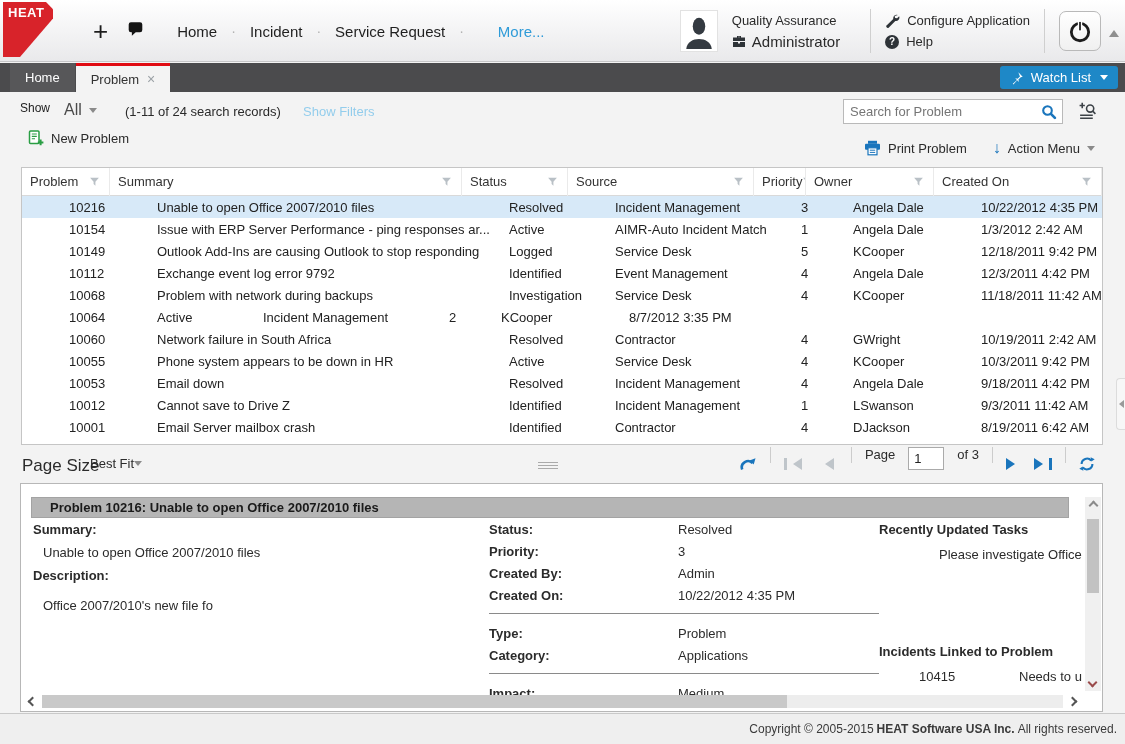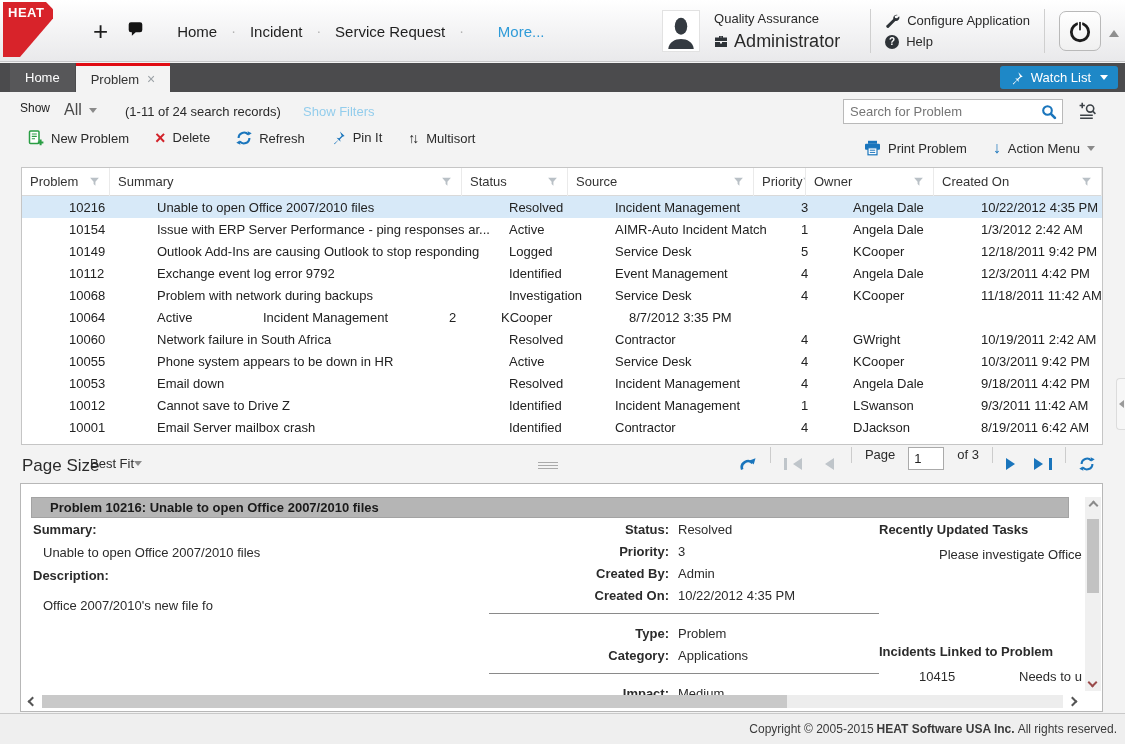--- a/index.html
+++ b/index.html
@@ -16,21 +16,21 @@
   .nav { position:absolute; left:93px; top:0; height:62px; display:flex; align-items:center; }
   .nav .plus { font-size:26px; color:#1c1c1c; font-weight:400; margin-right:18px; cursor:pointer; }
   .nav .chat { margin-right:26px; cursor:pointer; }
   .nav-item { font-size:15px; color:#1f1f1f; margin:0 6px; cursor:pointer; }
   .nav-dot { color:#b3b3b3; font-size:14px; margin:0 8px; }
   .nav-more { font-size:15px; color:#2f9bd8; margin-left:26px; cursor:pointer; }
   .header-right { position:absolute; right:6px; top:0; height:62px; display:flex; align-items:center; }
   .avatar { width:38px; height:42px; background:#fff; border:1px solid #e2e2e2; display:flex; align-items:flex-end; justify-content:center; margin-right:14px; }
   .userblock { margin-right:16px; }
   .userblock .l1 { font-size:13px; color:#2a2a2a; margin-bottom:5px; }
-  .userblock .l2 { font-size:18px; color:#2a2a2a; display:flex; align-items:center; gap:6px; }
+  .userblock .l2 { font-size:15px; color:#2a2a2a; display:flex; align-items:center; gap:6px; }
   .hdr-sep { width:1px; height:44px; background:#cfcfcf; margin:0 14px; }
   .linkblock div { font-size:13px; color:#2a2a2a; display:flex; align-items:center; gap:7px; }
   .linkblock div + div { margin-top:6px; }
   .help-dot { width:14px; height:14px; border-radius:50%; background:#2e3338; color:#fff; font-size:10px; font-weight:bold;
     display:inline-flex; align-items:center; justify-content:center; }
   .power-btn { width:42px; height:40px; border:1px solid #b9b9b9; border-radius:7px; background:linear-gradient(#fff,#f0f0f0);
     display:flex; align-items:center; justify-content:center; cursor:pointer; }
   .hdr-collapse { margin-left:8px; width:0; height:0; border:5px solid transparent; border-bottom:7px solid #8f8f8f; cursor:pointer; }
 
   
@@ -52,21 +52,21 @@
   .records { position:absolute; left:125px; top:12px; font-size:13px; color:#2a2a2a; }
   .show-filters { position:absolute; left:303px; top:12px; font-size:13px; color:#93cdec; cursor:pointer; }
   .searchbox { position:absolute; right:62px; top:7px; width:220px; height:25px; background:#fff; border:1px solid #b9b9b9;
     display:flex; align-items:center; }
   .searchbox input { flex:1; border:none; outline:none; font-size:13px; color:#3a3a3a; padding:0 6px; font-family:inherit; background:transparent; }
   .searchbox svg { margin-right:5px; cursor:pointer; }
   .adv-search { position:absolute; right:28px; top:10px; cursor:pointer; }
 
   
   .toolbar { position:absolute; left:0; top:130px; width:100%; height:36px; }
-  .tb-left { position:absolute; left:28px; top:0; height:36px; display:flex; align-items:flex-start; gap:26px; }
+  .tb-left { position:absolute; left:28px; top:0; height:36px; display:flex; align-items:center; gap:26px;flex-direction:column; }
   .tb-right { position:absolute; right:30px; top:0; height:36px; display:flex; align-items:center; gap:26px; }
   .tb-btn { display:flex; align-items:center; gap:7px; font-size:13px; color:#2b2b2b; cursor:pointer; }
   .tb-btn .x { color:#d2232a; font-weight:bold; font-size:18px; line-height:14px; }
   .tb-btn .sort { font-weight:bold; font-size:14px; letter-spacing:-3px; color:#1c1c1c; padding-right:3px;}
   .tb-btn .dn { color:#1a75bc; font-weight:bold; font-size:16px; line-height:14px; }
 
   
   .grid { position:absolute; left:21px; top:167px; width:1082px; height:278px; background:#fff; border:1px solid #c5c5c5; overflow:hidden; }
   .ghead { display:flex; height:28px; border-bottom:1px solid #d9d9d9; align-items:center; }
   .hcell { display:flex; align-items:center; height:28px; font-size:13px; color:#333; padding-left:8px; border-right:1px solid #eaeaea; cursor:pointer; overflow:hidden; white-space:nowrap; }
@@ -97,21 +97,21 @@
   .d-title { position:absolute; left:10px; top:13px; right:33px; height:21px; background:#b5b5b5; border:1px solid #a3a3a3;
     display:flex; align-items:center; font-size:13px; font-weight:bold; color:#1a1a1a; padding-left:18px; }
   .d-col1 { position:absolute; left:12px; top:38px; width:440px; }
   .d-label { font-size:13px; font-weight:bold; color:#2b2b2b; }
   .d-val { font-size:13px; color:#2b2b2b; }
   .d-col1 .d-label { margin-top:8px; }
   .d-col1 .d-val { margin:8px 0 2px 10px; }
   .d-col1 .d-val.desc { margin-top:15px; }
   .d-col2 { position:absolute; left:468px; top:38px; width:390px; }
   .frow { display:flex; margin-bottom:7px; }
-  .frow .d-label { width:180px; text-align:right; }
+  .frow .d-label { width:180px; text-align:left; }
   .frow .d-val { margin-left:9px; }
   .d-hr { border:none; border-top:1px solid #8a8a8a; margin:10px 0 12px 0; }
   .d-col3 { position:absolute; left:858px; top:38px; right:16px; overflow:hidden; }
   .d-col3 .sect { font-size:13px; font-weight:bold; color:#2b2b2b; white-space:nowrap; }
   .d-col3 .task { font-size:13px; color:#2b2b2b; white-space:nowrap; margin:10px 0 0 60px; }
   .d-col3 .sect2 { margin-top:82px; }
   .inc-row { display:flex; margin-top:10px; font-size:13px; color:#2b2b2b; white-space:nowrap; }
   .inc-row .iid { margin-left:40px; width:100px; }
 
   

